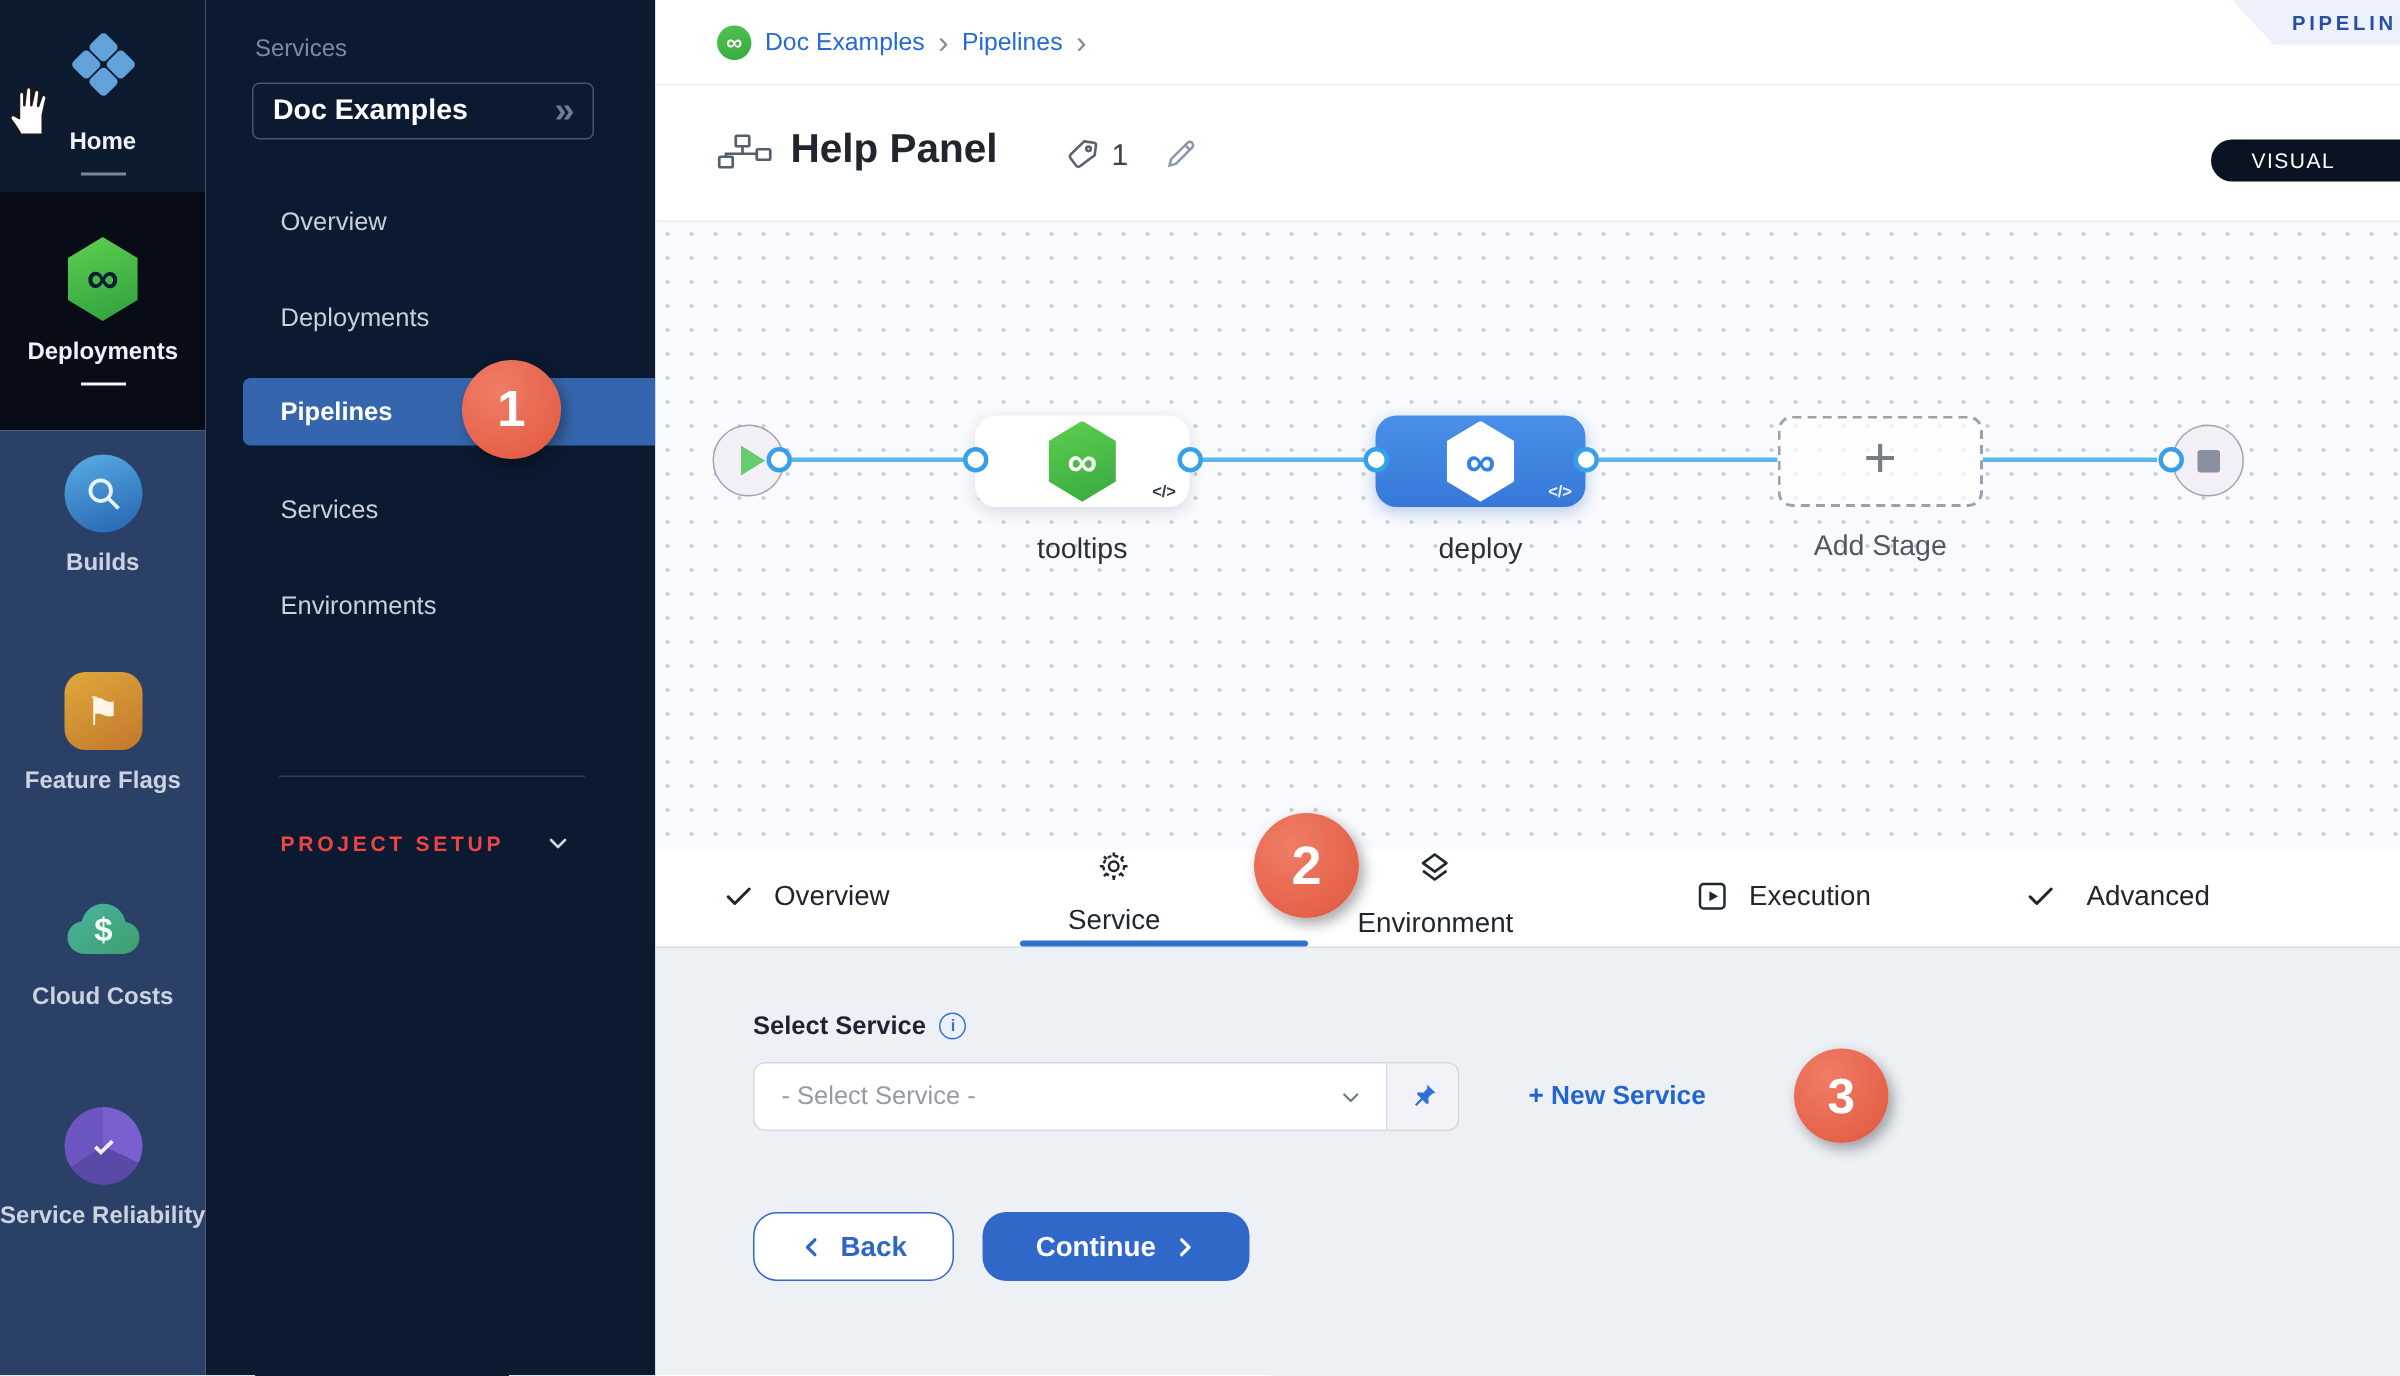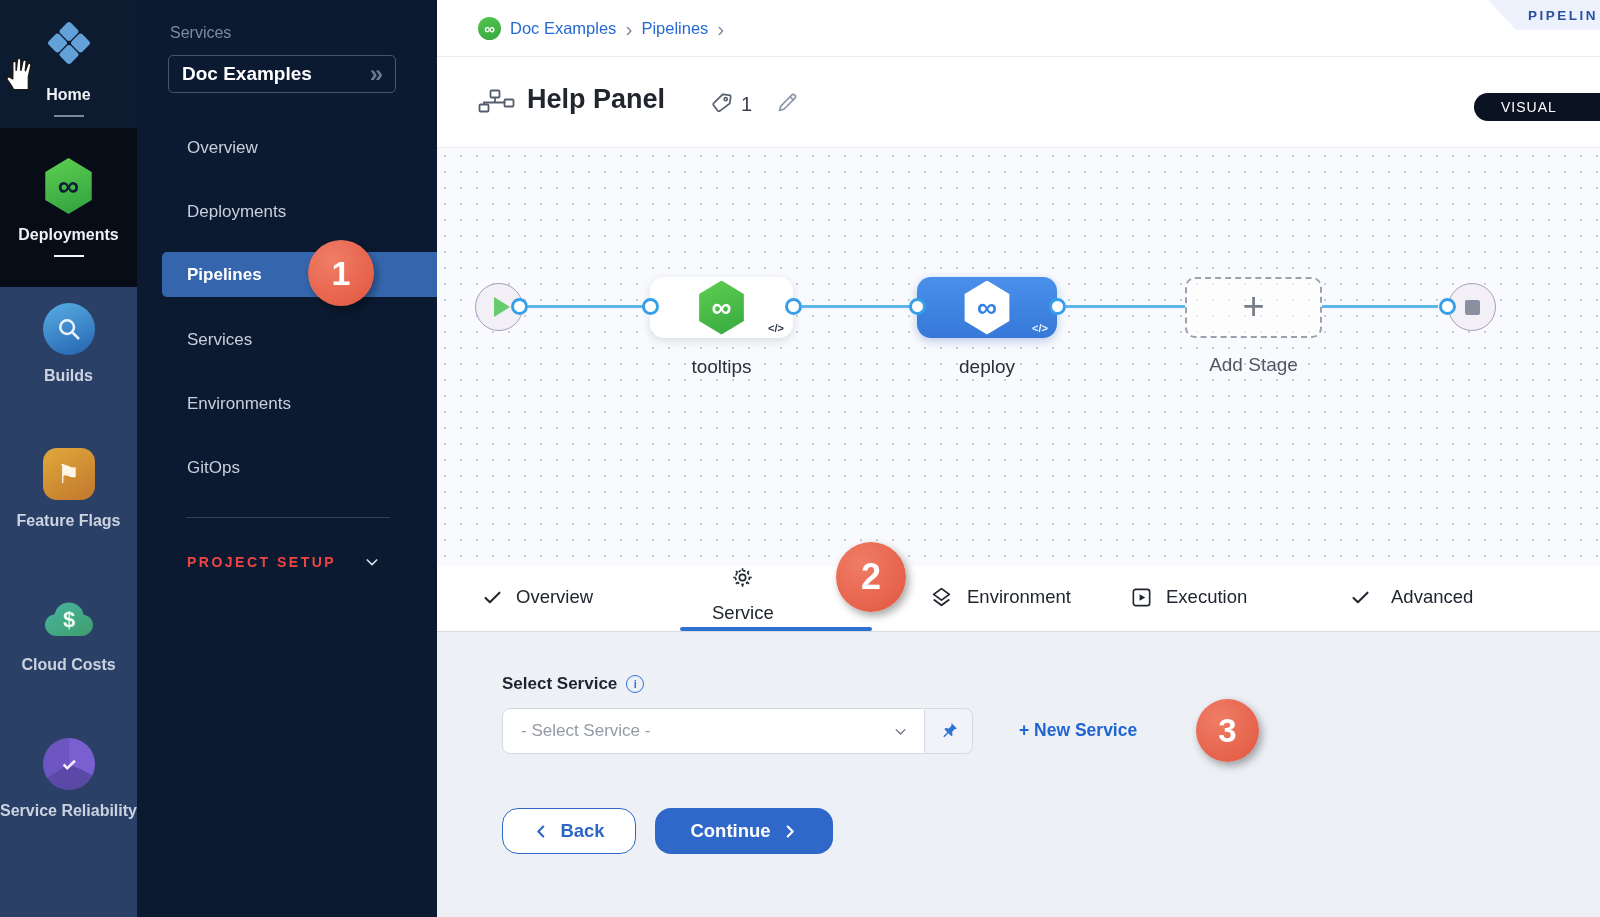--- a/index.html
+++ b/index.html
@@ -201,23 +201,20 @@
     </div>
     <div class="panel-item selected" style="top:252px;">
       <span>Pipelines</span>
     </div>
     <div class="panel-item" style="top:317px;">
       <span>Services</span>
     </div>
     <div class="panel-item" style="top:381px;">
       <span>Environments</span>
     </div>
-    <div class="panel-item" style="top:445px;">
-      <span>GitOps</span>
-    </div>
 
     <div class="panel-divider"></div>
     <div class="panel-setup">
       <span>PROJECT SETUP</span>
       <svg width="16" height="16" viewBox="0 0 24 24" fill="none" stroke="#cfd6e2" stroke-width="2.6" stroke-linecap="round" stroke-linejoin="round">
           <path d="M5 9l7 7 7-7"></path>
         </svg>
     </div>
 
     <div class="anno" style="left:171px;top:240px;width:66px;height:66px;font-size:34px;">
@@ -319,21 +316,21 @@
         <span>Overview</span>
       </div>
       <div class="tab" style="left:275px;font-weight:normal;flex-direction:column;">
         <svg width="23" height="23" viewBox="0 0 24 24" fill="none" stroke="#20262f" stroke-width="1.7">
           <circle cx="12" cy="12" r="3.3"></circle>
           <circle cx="12" cy="12" r="7.2" stroke-dasharray="2.6 2.3"></circle>
           <path d="M12 2.4v2.6M12 19v2.6M2.4 12h2.6M19 12h2.6M5.2 5.2l1.9 1.9M16.9 16.9l1.9 1.9M18.8 5.2l-1.9 1.9M7.1 16.9l-1.9 1.9"></path>
         </svg>
         <span>Service</span>
       </div>
-      <div class="tab" style="left:492px;">
+      <div class="tab" style="left:468px;flex-direction:column;">
         <svg width="25" height="25" viewBox="0 0 24 24" fill="none" stroke="#20262f" stroke-width="1.7" stroke-linejoin="round">
           <path d="M12 3.5l7.5 5.5L12 14.5 4.5 9z"></path>
             <path d="M4.5 14l7.5 5.5L19.5 14"></path>
         </svg>
         <span>Environment</span>
       </div>
       <div class="tab" style="left:693px;">
         <svg width="23" height="23" viewBox="0 0 24 24" fill="none" stroke="#20262f" stroke-width="1.7">
           <rect x="3.5" y="3.5" width="17" height="17" rx="2.5"></rect>
           <path d="M10 8.5l6 3.5-6 3.5z" fill="#20262f" stroke="none"></path>

